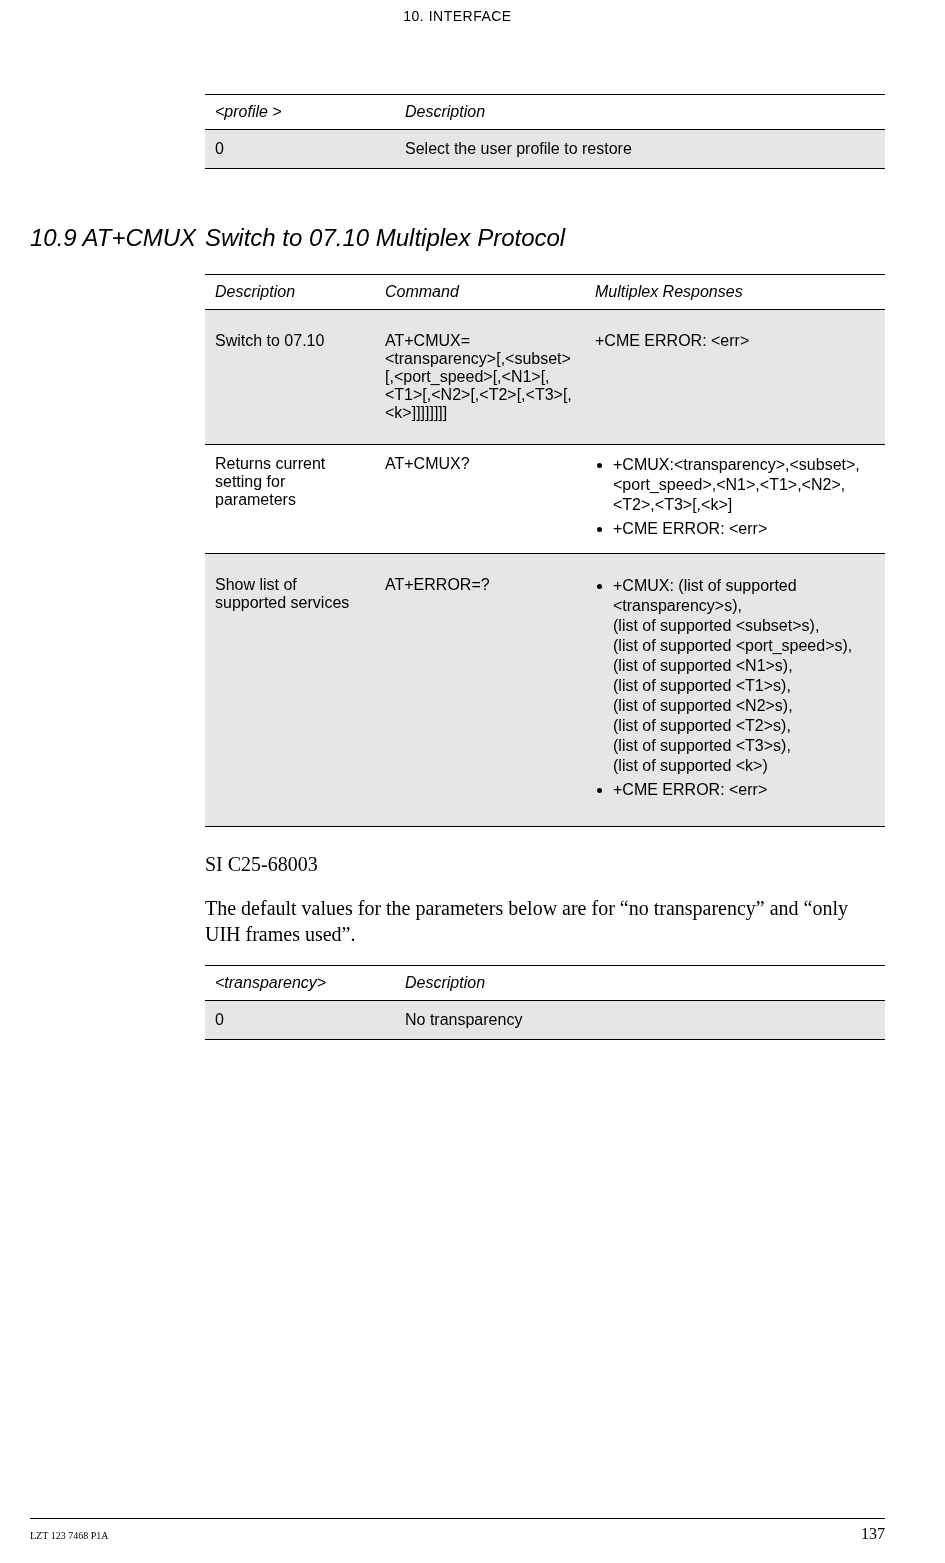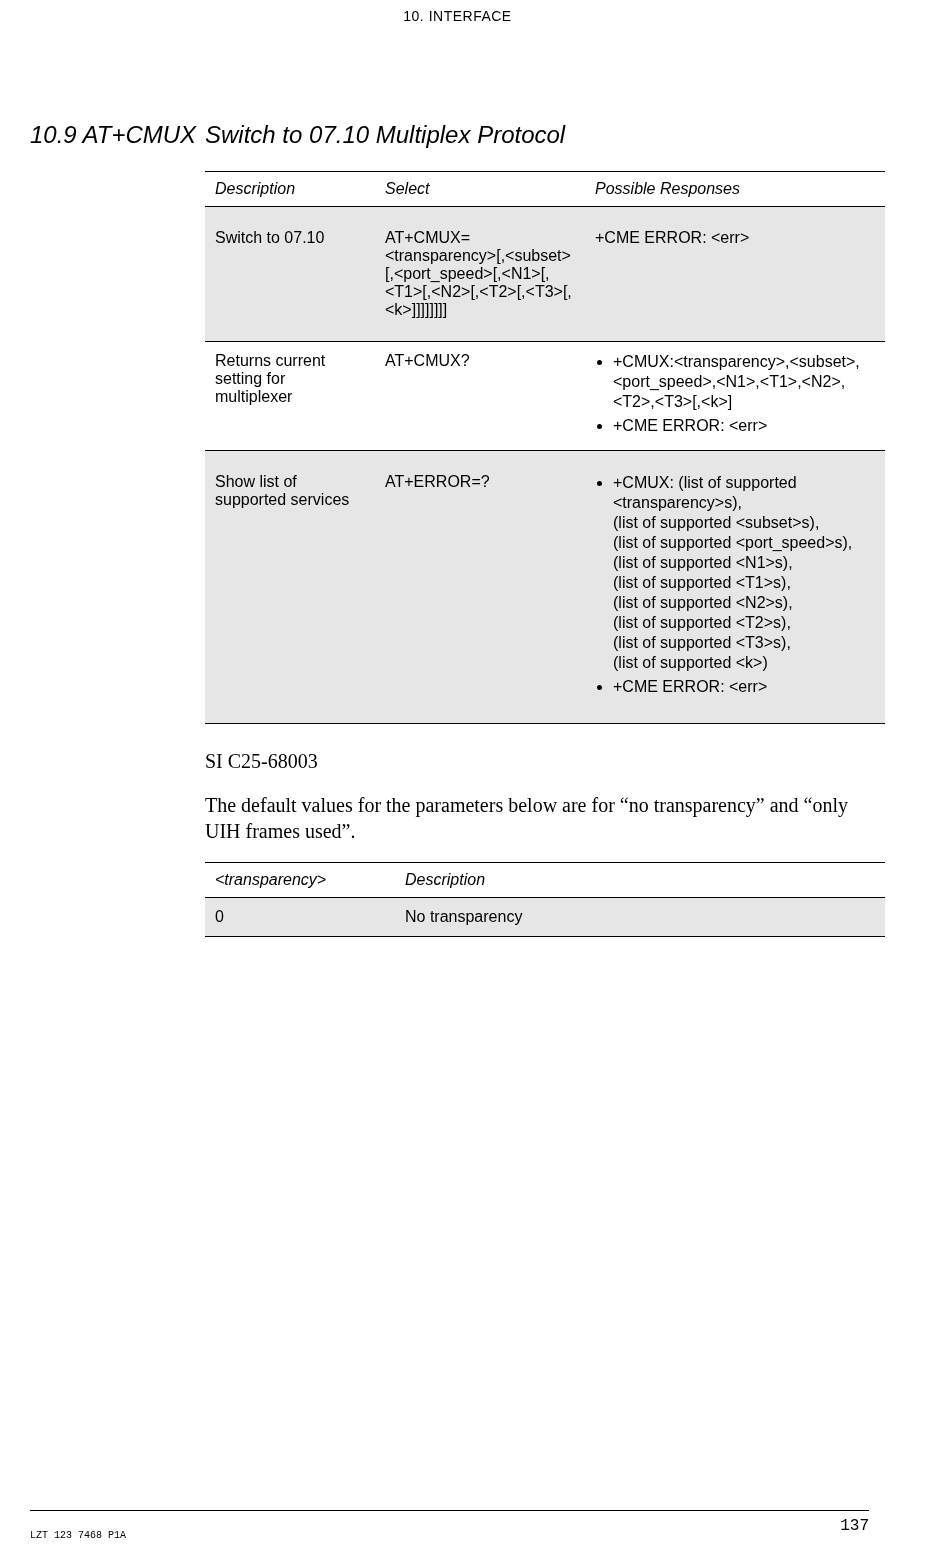--- a/index.html
+++ b/index.html
@@ -109,25 +109,25 @@
     margin: 0;
     padding-left: 18px;
   }
   ul.resp li {
     margin-bottom: 4px;
     line-height: 1.25;
   }
   .footer {
     position: absolute;
     left: 30px;
-    right: 76px;
+    right: 60px;
     bottom: 20px;
     border-top: 1px solid #000;
-    padding-top: 14px;
-    font-family: Liberation Mono, monospace;
+    padding-top: 6px;
+    font-family: Liberation Serif, serif;
   }
   .footer .docid {
     font-size: 10px;
   }
   .footer .pgnum {
     position: absolute;
     right: 0;
     top: 6px;
     font-size: 16px;
   }
@@ -135,45 +135,57 @@
 </head>
 <body>
 
 <div class="page">
 
   <div class="running-head">10. INTERFACE</div>
 
   <div class="content-wrap">
 
 
+    <table class="param-table">
+      <tbody>
+          <tr class="hdr">
+        <td>&lt;profile &gt;</td>
+        <td>Description</td>
+      </tr>
+      <tr class="row">
+        <td>0</td>
+        <td>Select the user profile to restore</td>
+      </tr>
+    </tbody>
+      </table>
 
     <div class="section-row">
       <div class="section-num">10.9 AT+CMUX</div>
       <div class="section-title">Switch to 07.10 Multiplex Protocol</div>
     </div>
 
     <table class="cmd-table">
       <colgroup>
           <col class="c1">
           <col class="c2">
           <col>
         </colgroup>
       <tbody>
           <tr class="hdr">
         <td>Description</td>
-        <td>Select</td>
-        <td>Possible Responses</td>
+        <td>Command</td>
+        <td>Multiplex Responses</td>
       </tr>
       <tr class="dark">
         <td>Switch to 07.10</td>
         <td>AT+CMUX=&lt;transparency&gt;[,&lt;subset&gt;[,&lt;port_speed&gt;[,&lt;N1&gt;[,&lt;T1&gt;[,&lt;N2&gt;[,&lt;T2&gt;[,&lt;T3&gt;[,&lt;k&gt;]]]]]]]]</td>
         <td>+CME ERROR: &lt;err&gt;</td>
       </tr>
       <tr class="light">
-        <td>Returns current setting for multiplexer</td>
+        <td>Returns current setting for parameters</td>
         <td>AT+CMUX?</td>
         <td>
           <ul class="resp">
             <li>+CMUX:&lt;transparency&gt;,&lt;subset&gt;,&lt;port_speed&gt;,&lt;N1&gt;,&lt;T1&gt;,&lt;N2&gt;,&lt;T2&gt;,&lt;T3&gt;[,&lt;k&gt;]</li>
             <li>+CME ERROR: &lt;err&gt;</li>
           </ul>
         </td>
       </tr>
       <tr class="dark">
         <td>Show list of supported services</td>

